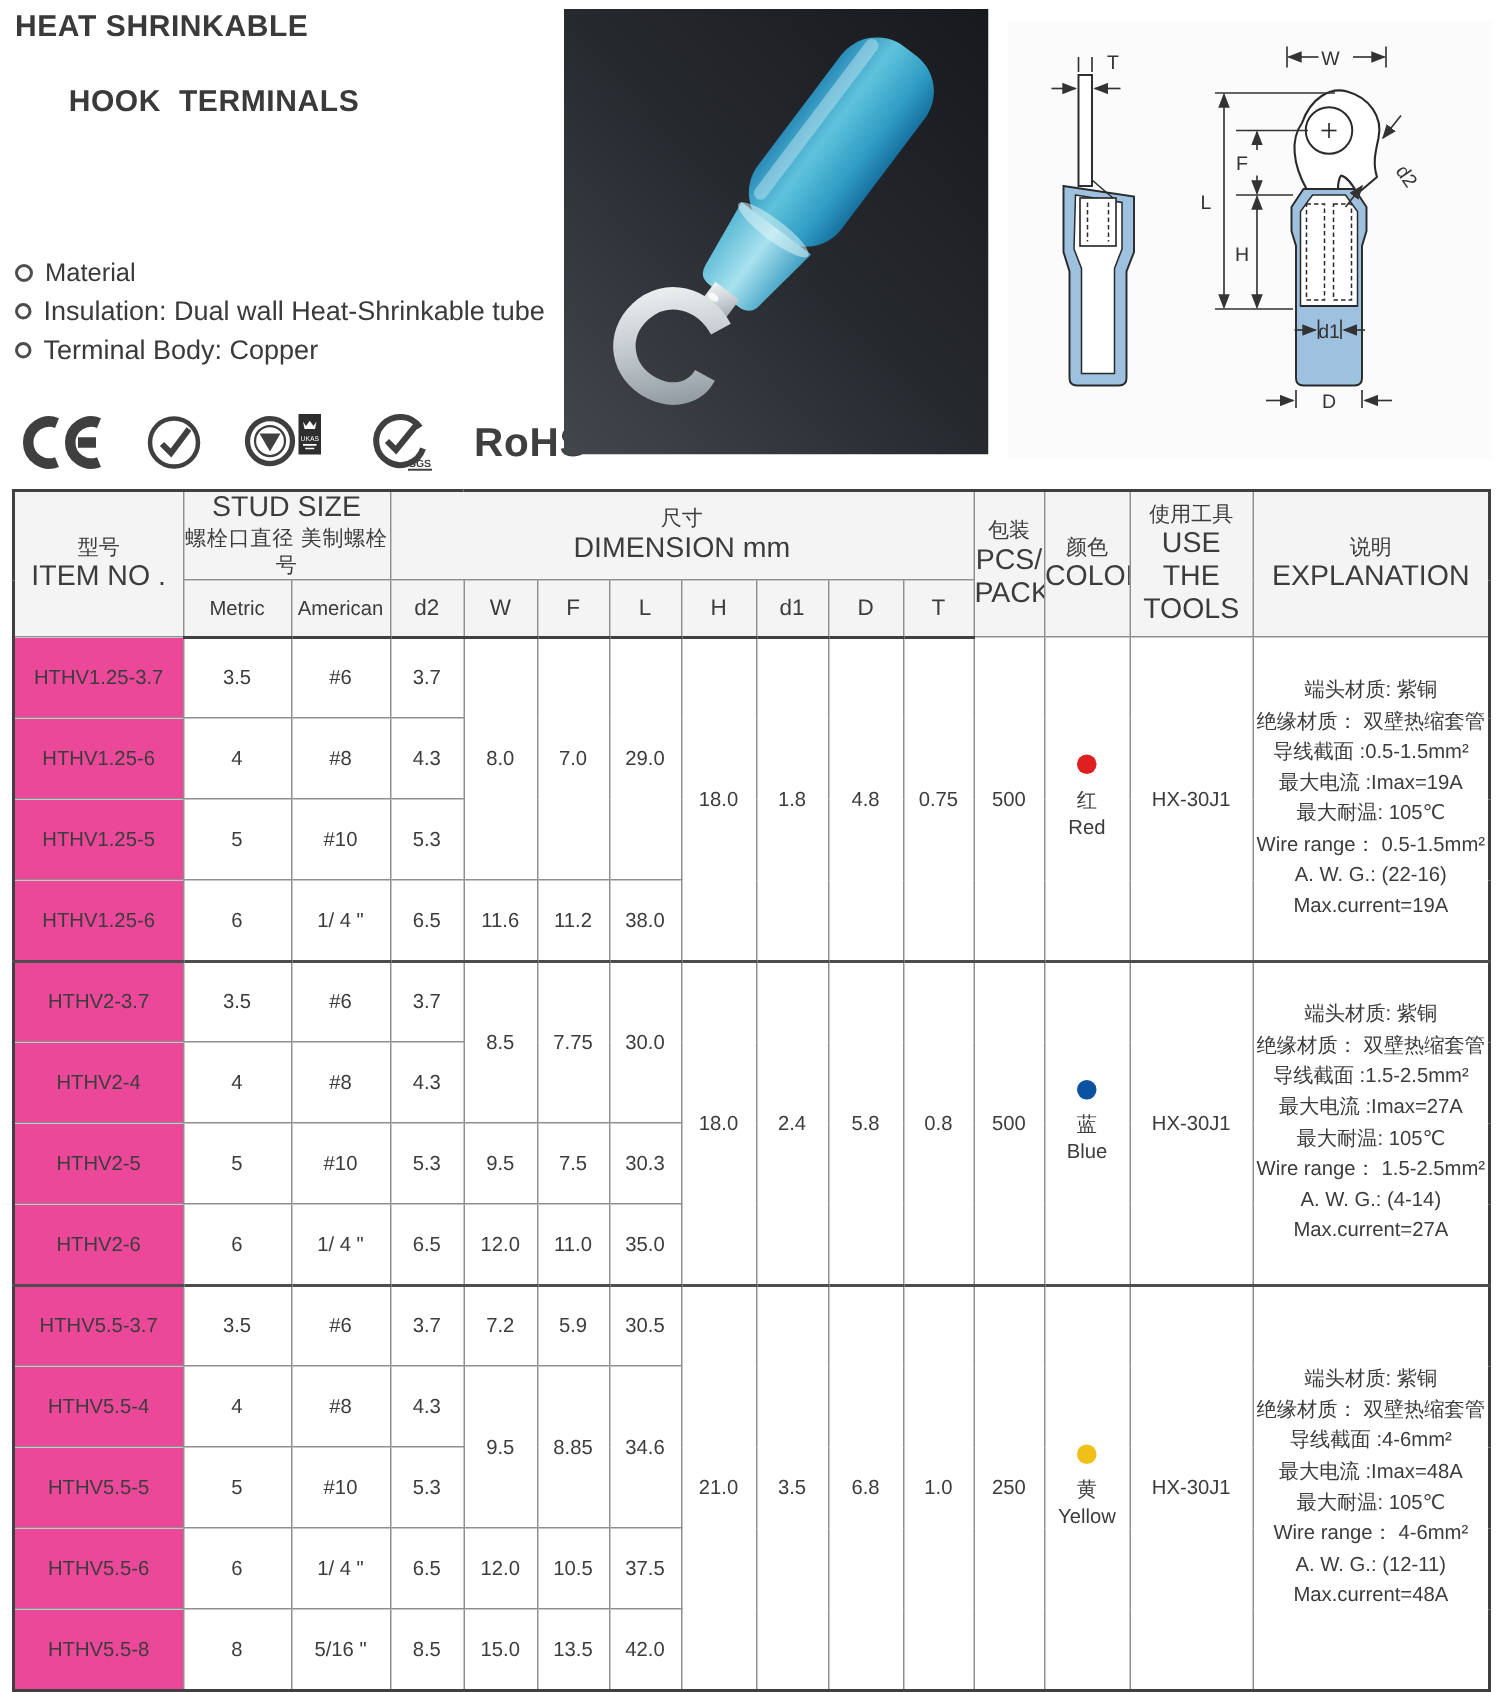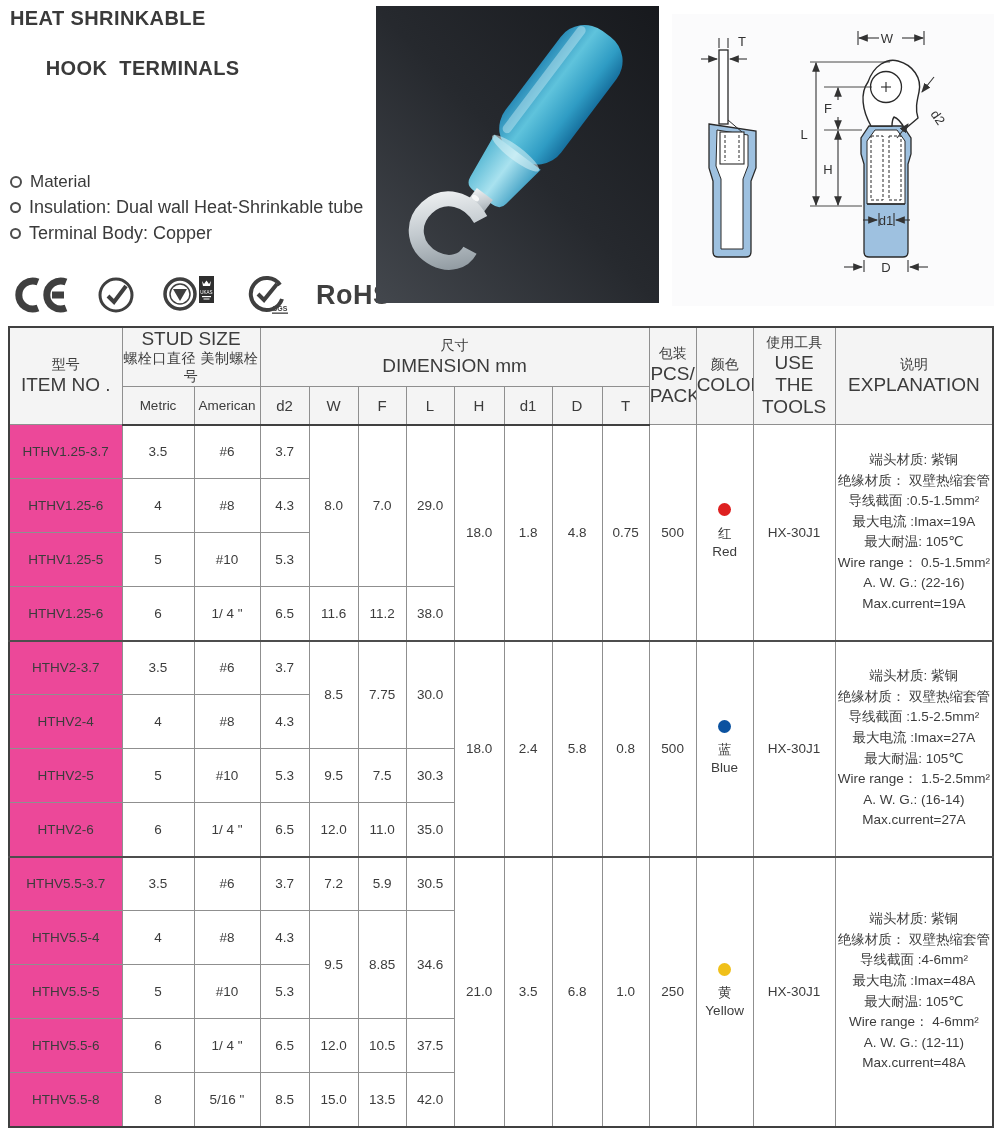--- a/index.html
+++ b/index.html
@@ -355,21 +355,21 @@
           <div>蓝</div>
           <div>Blue</div></td>
         <td rowspan="4">HX-30J1</td>
         <td rowspan="4" class="expl">
           <div>端头材质: 紫铜</div>
               <div>绝缘材质： 双壁热缩套管</div>
           <div>导线截面 :1.5-2.5mm²</div>
               <div>最大电流 :Imax=27A</div>
           <div>最大耐温: 105℃</div>
               <div>Wire range： 1.5-2.5mm²</div>
-          <div>A. W. G.:  (16-14)</div>
+          <div>A. W. G.:  (4-14)</div>
               <div>Max.current=27A</div>
             </td>
       </tr>
       <tr>
         <td class="item">HTHV2-4</td>
         <td>4</td>
         <td>#8</td>
         <td>4.3</td>
       </tr>
       <tr>

